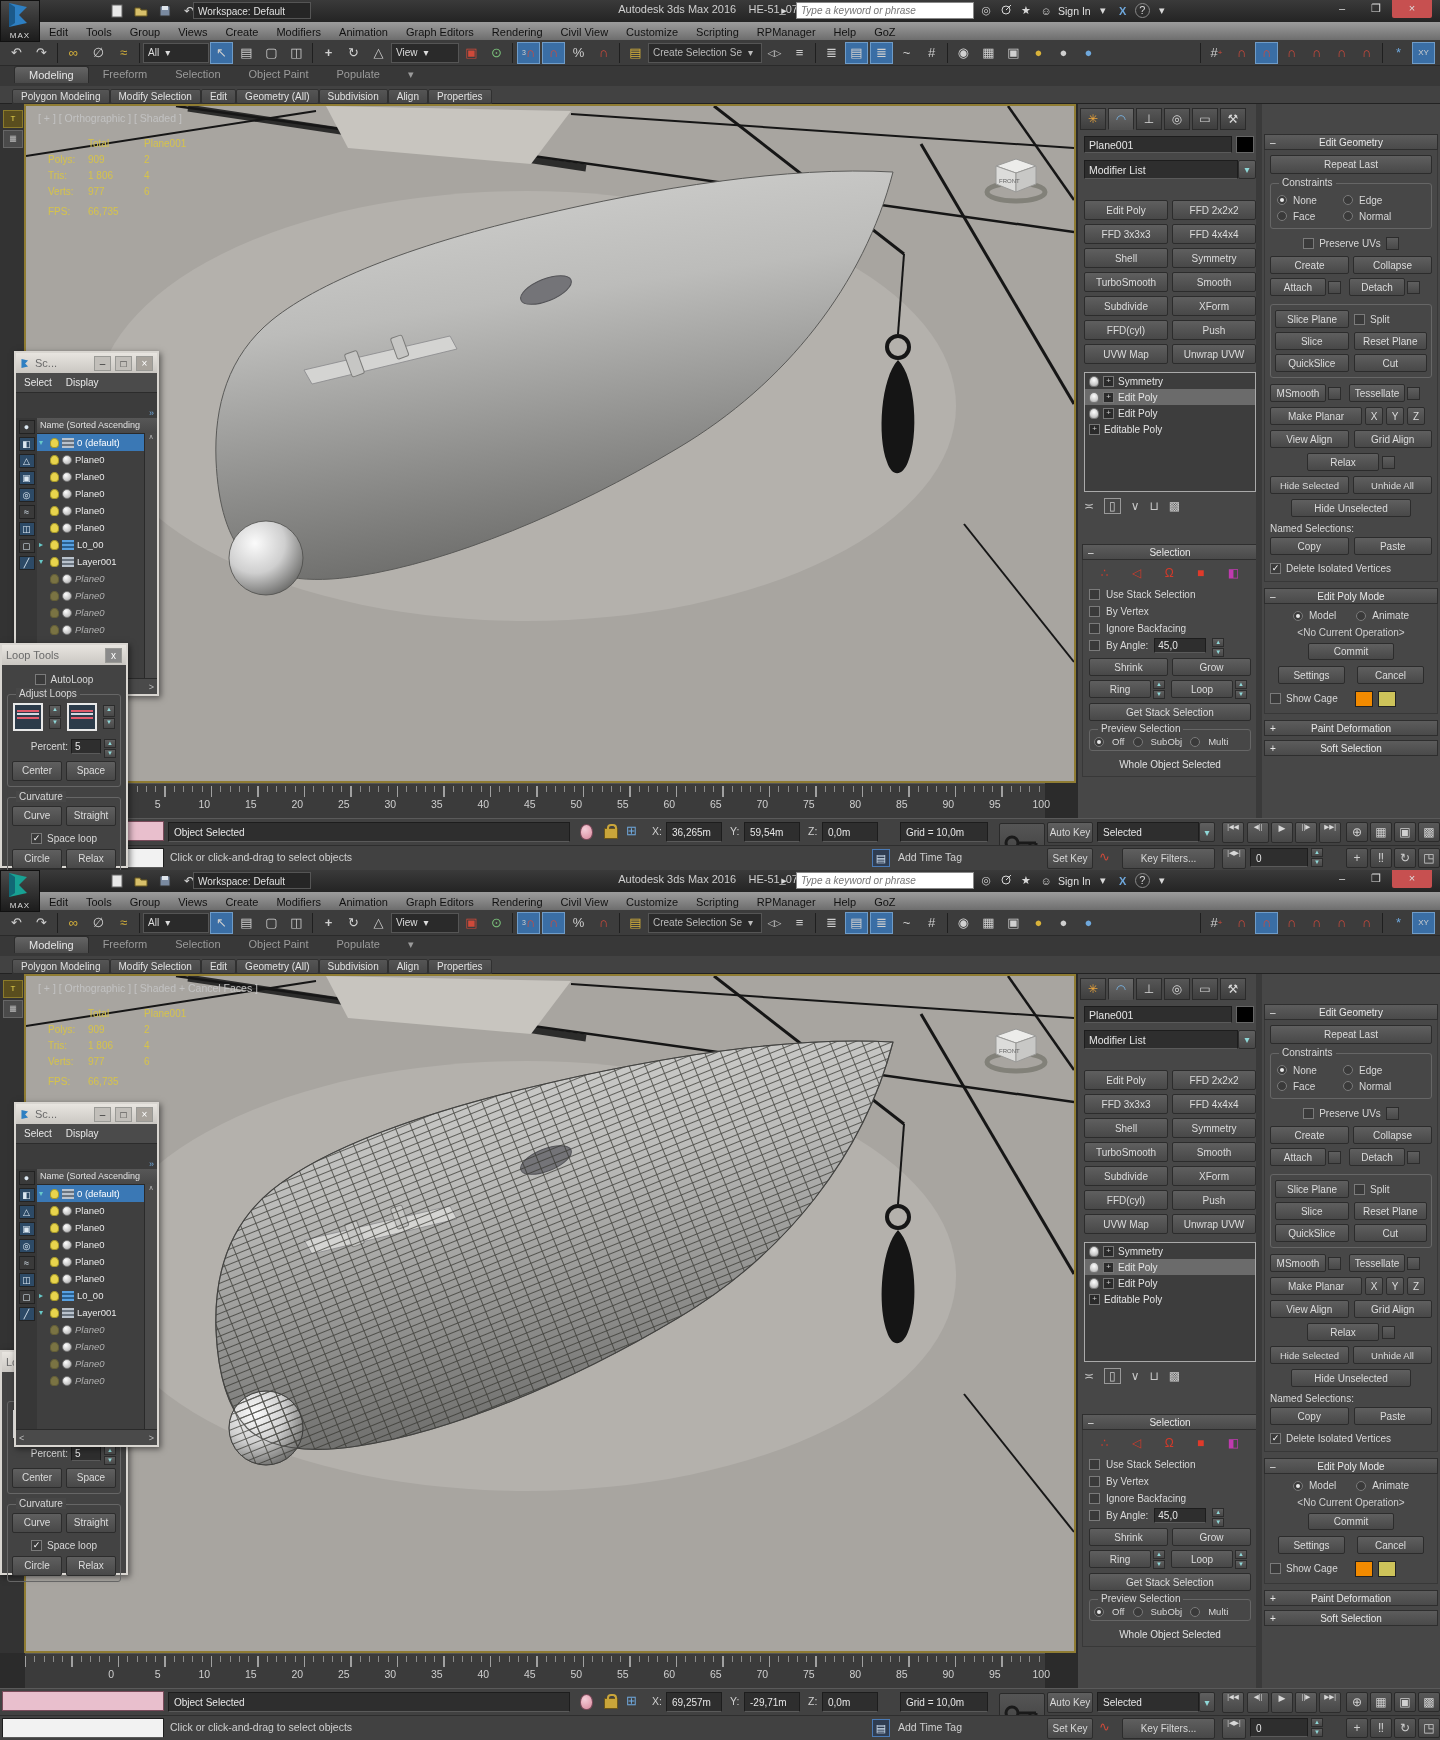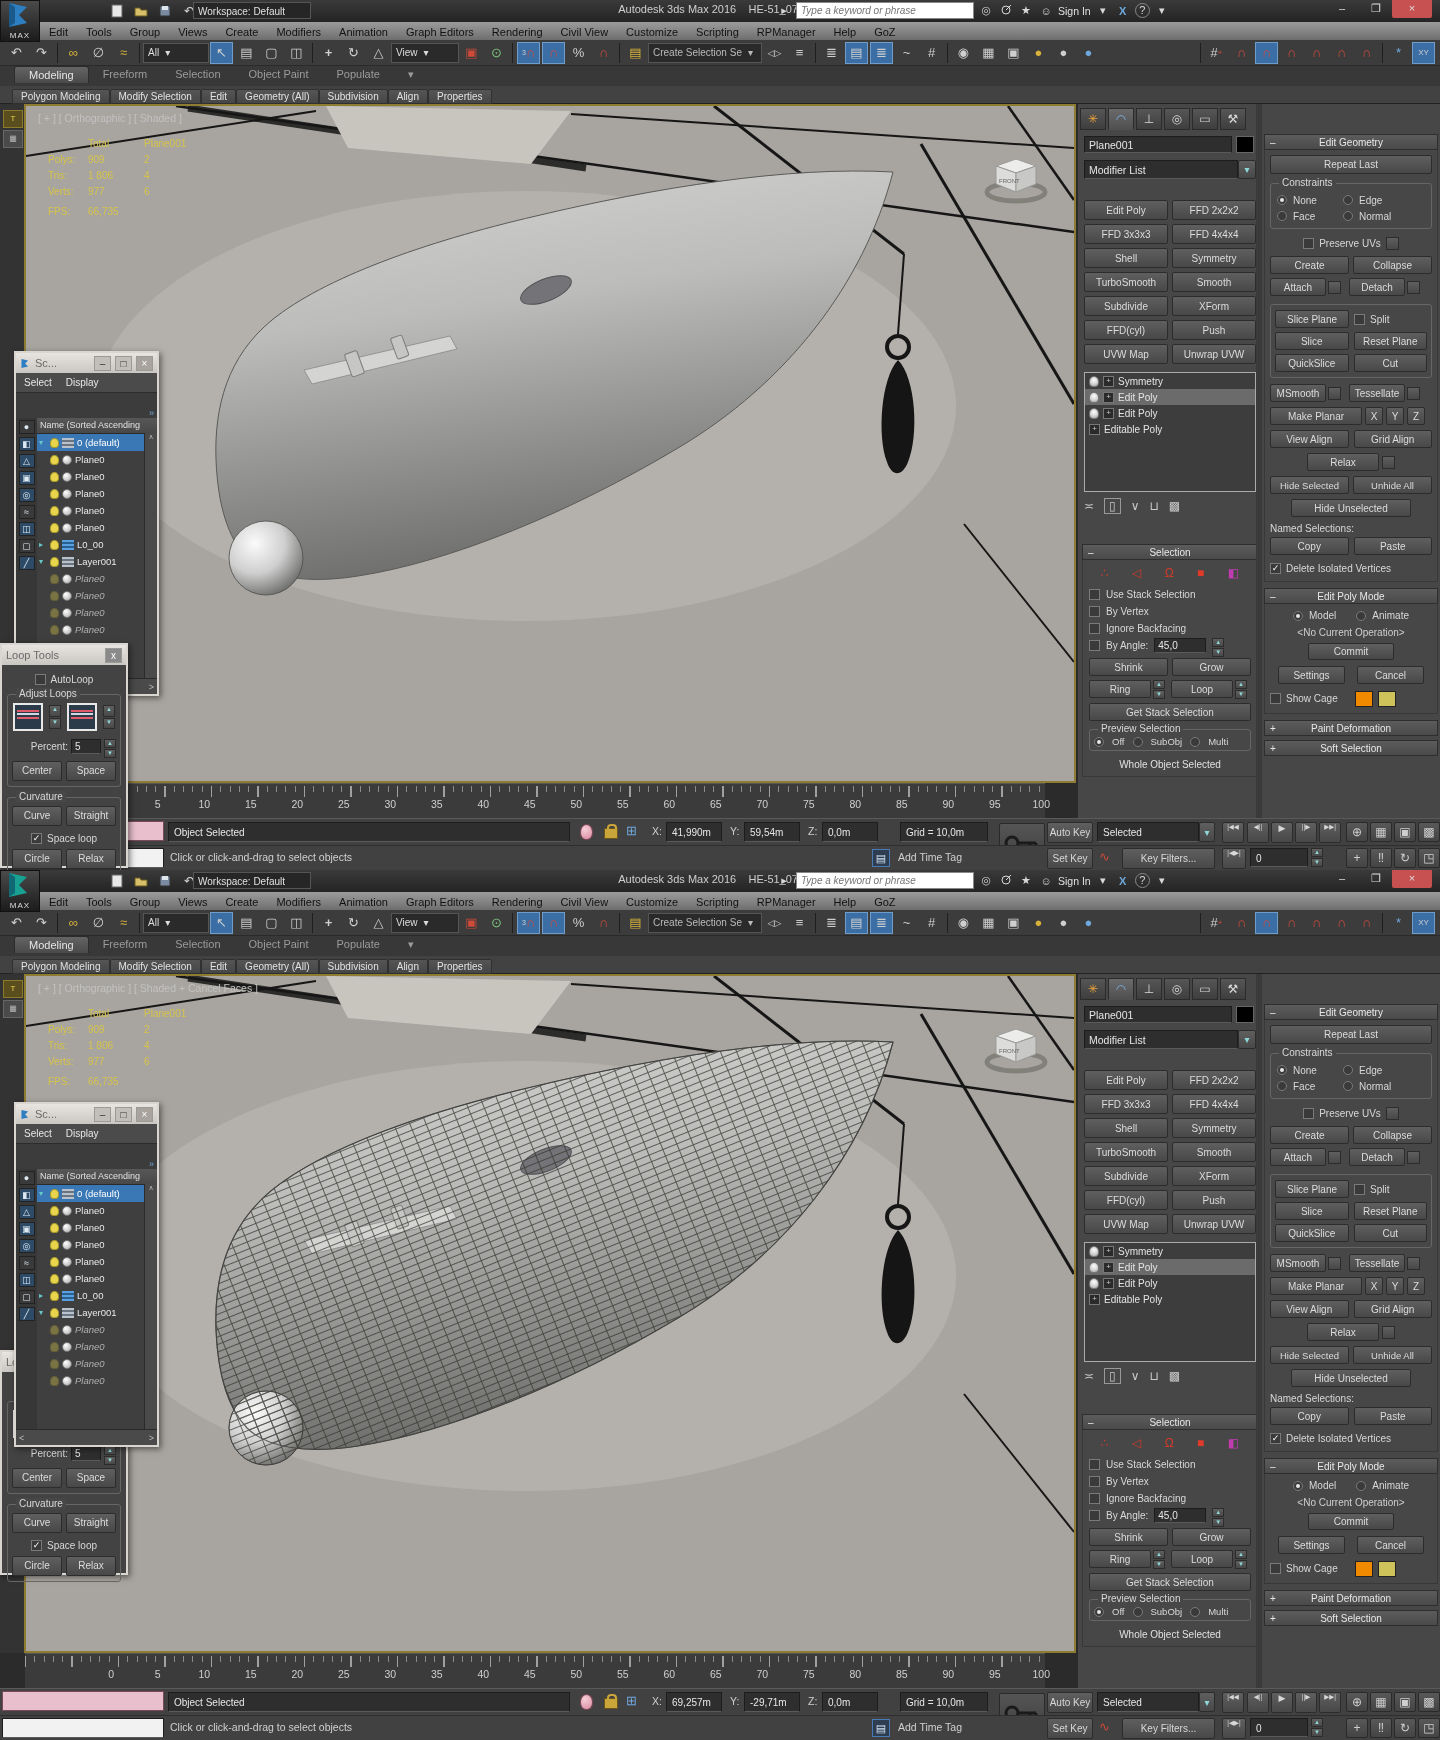--- a/index.html
+++ b/index.html
@@ -661,21 +661,21 @@
         </div>
   </div>
 
   <div class="srow1">
     <div class="abs inset sfield" style="left:2px;top:2px;width:162px;background:#e9bfcd;border-color:#7a4a5a;"></div>
     <div class="abs inset sfield" style="left:168px;top:3px;width:402px;color:#e8e8e8;">Object Selected</div>
     <span class="pinkballoon" style="left:580px;top:5px;"></span>
     <span class="lockic" style="left:604px;top:9px;"></span>
     <span class="abs blue" style="left:626px;top:4px;font-size:13px;">⊞</span>
     <span class="abs slabel" style="left:652px;top:6px;">X:</span>
-    <div class="abs inset sfield" style="left:666px;top:3px;width:56px;">41,990m</div>
+    <div class="abs inset sfield" style="left:666px;top:3px;width:56px;">36,265m</div>
     <span class="abs slabel" style="left:730px;top:6px;">Y:</span>
     <div class="abs inset sfield" style="left:744px;top:3px;width:56px;">59,54m</div>
     <span class="abs slabel" style="left:808px;top:6px;">Z:</span>
     <div class="abs inset sfield" style="left:822px;top:3px;width:56px;">0,0m</div>
     <div class="abs inset sfield" style="left:900px;top:3px;width:88px;">Grid = 10,0m</div>
     <div class="abs" style="left:999px;top:4px;width:44px;height:41px;background:linear-gradient(#555,#3e3e3e);border:1px solid #2a2a2a;border-radius:2px;">
       <svg width="42" height="39" viewBox="0 0 42 39">
             <circle cx="12" cy="19" r="6" fill="none" stroke="#1a1a1a" stroke-width="3"></circle>
             <line x1="18" y1="19" x2="36" y2="19" stroke="#1a1a1a" stroke-width="3"></line>
             <line x1="30" y1="19" x2="30" y2="25" stroke="#1a1a1a" stroke-width="3"></line>

